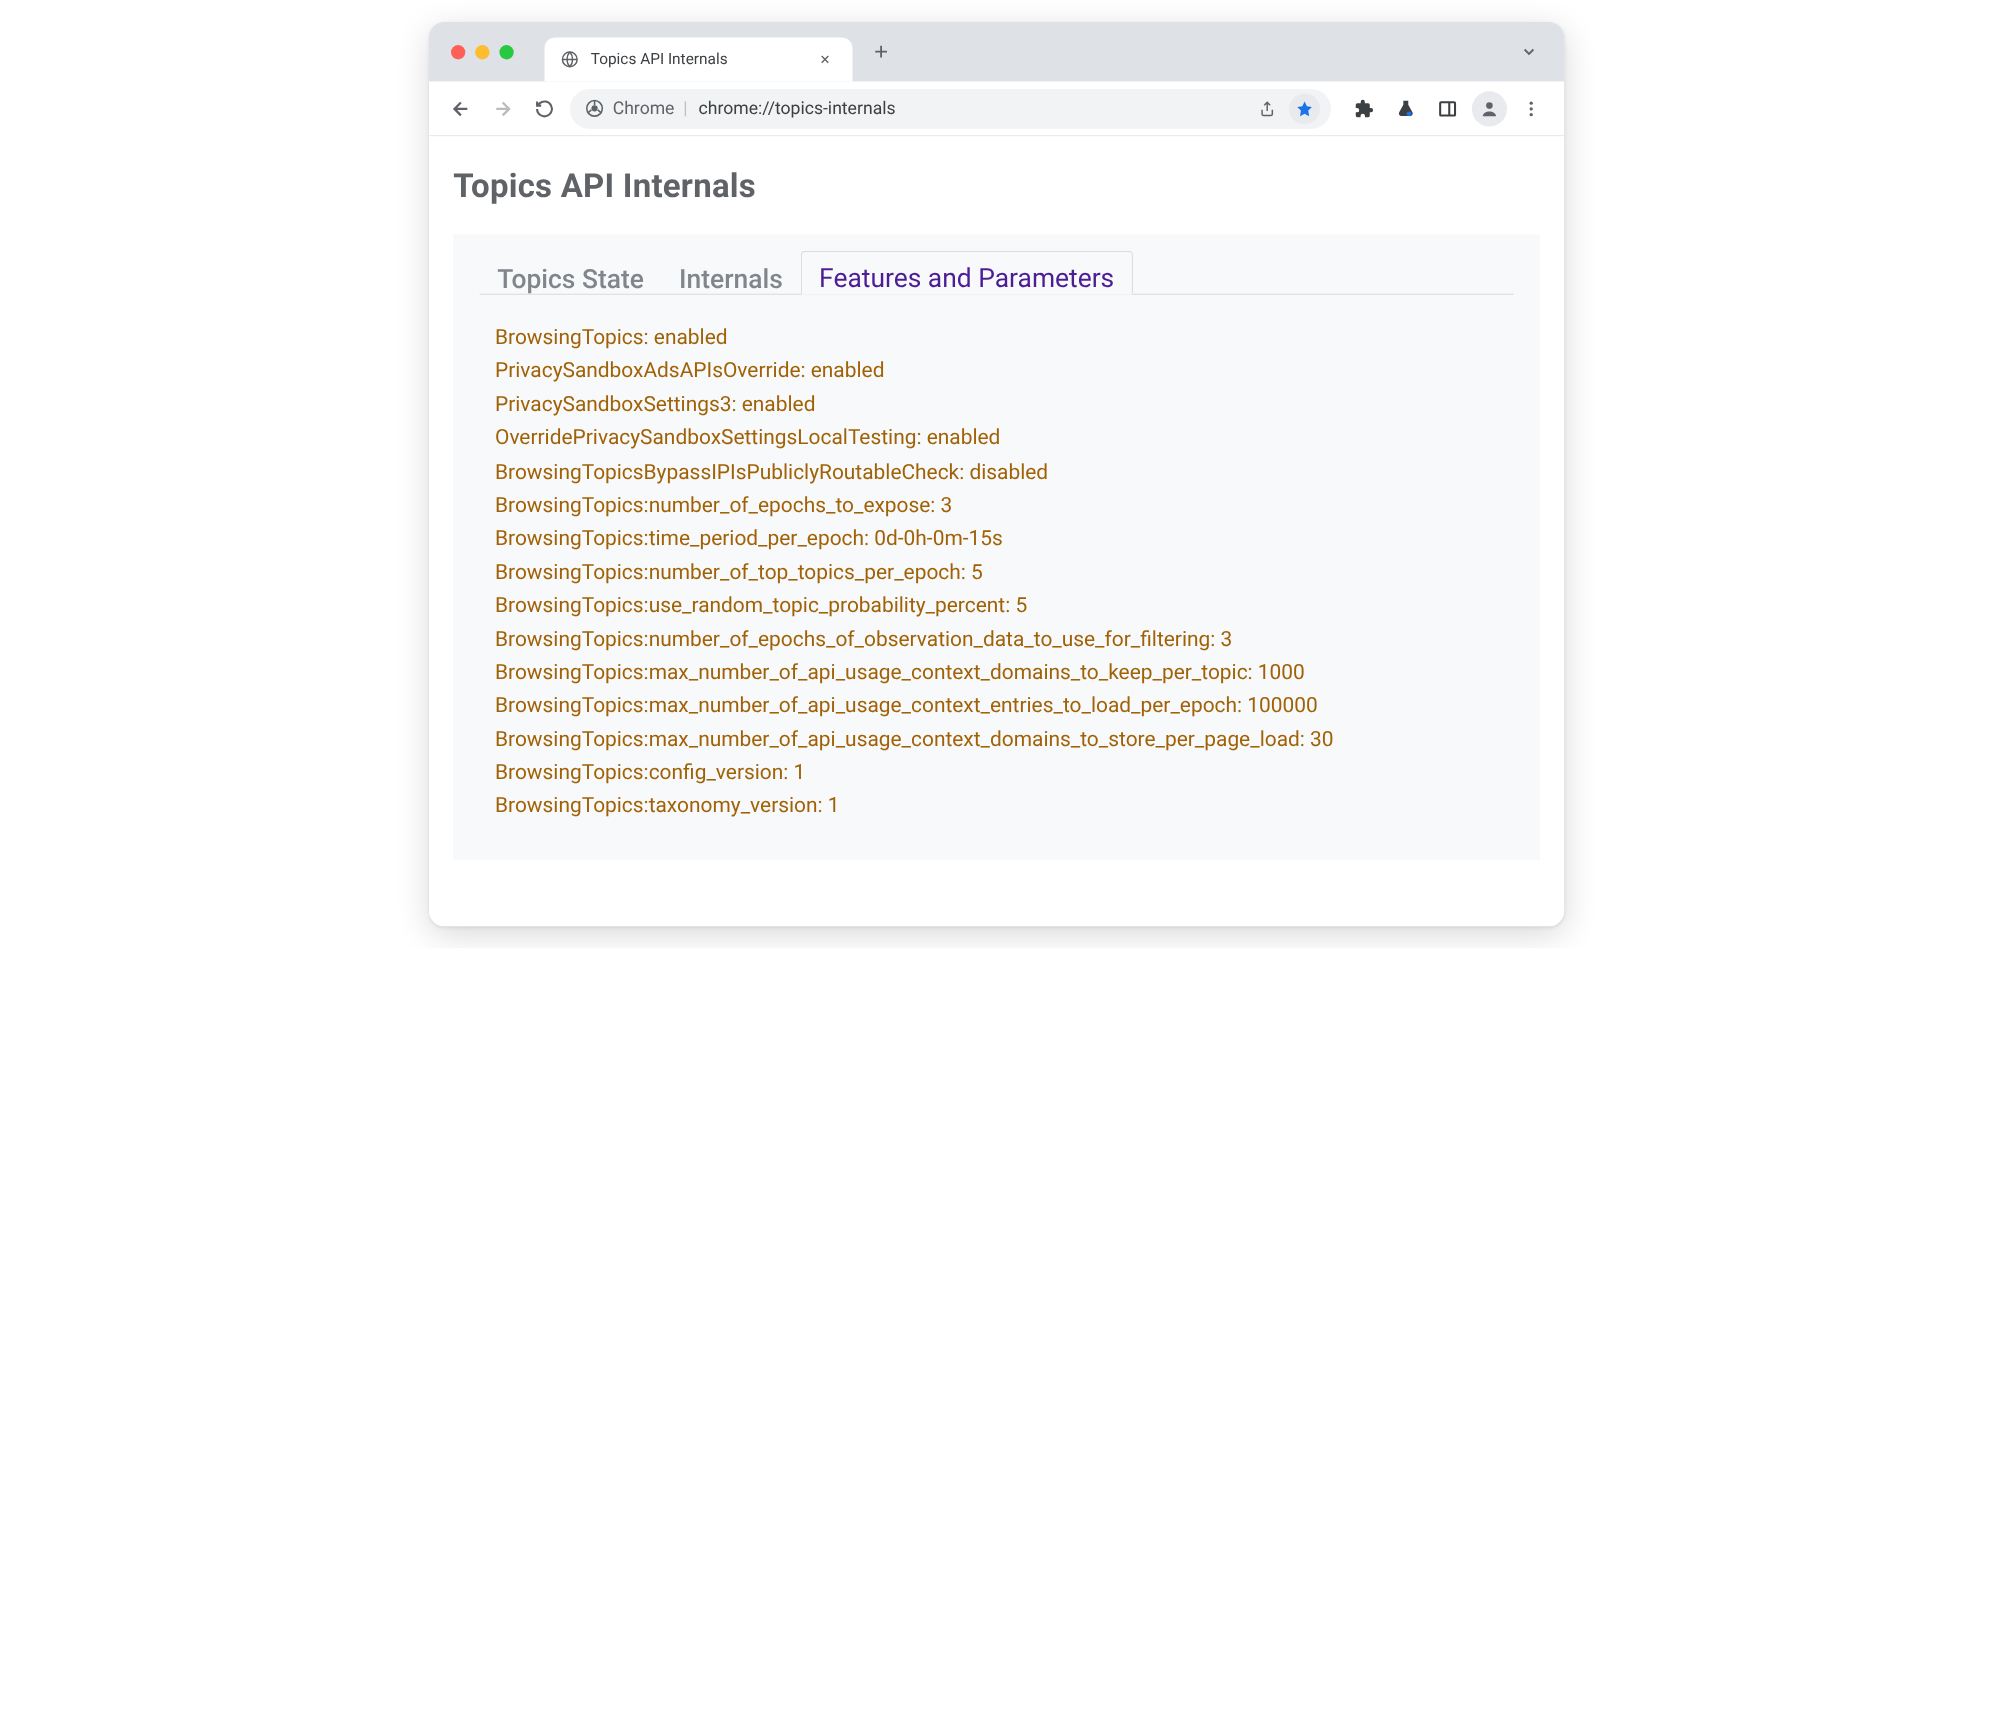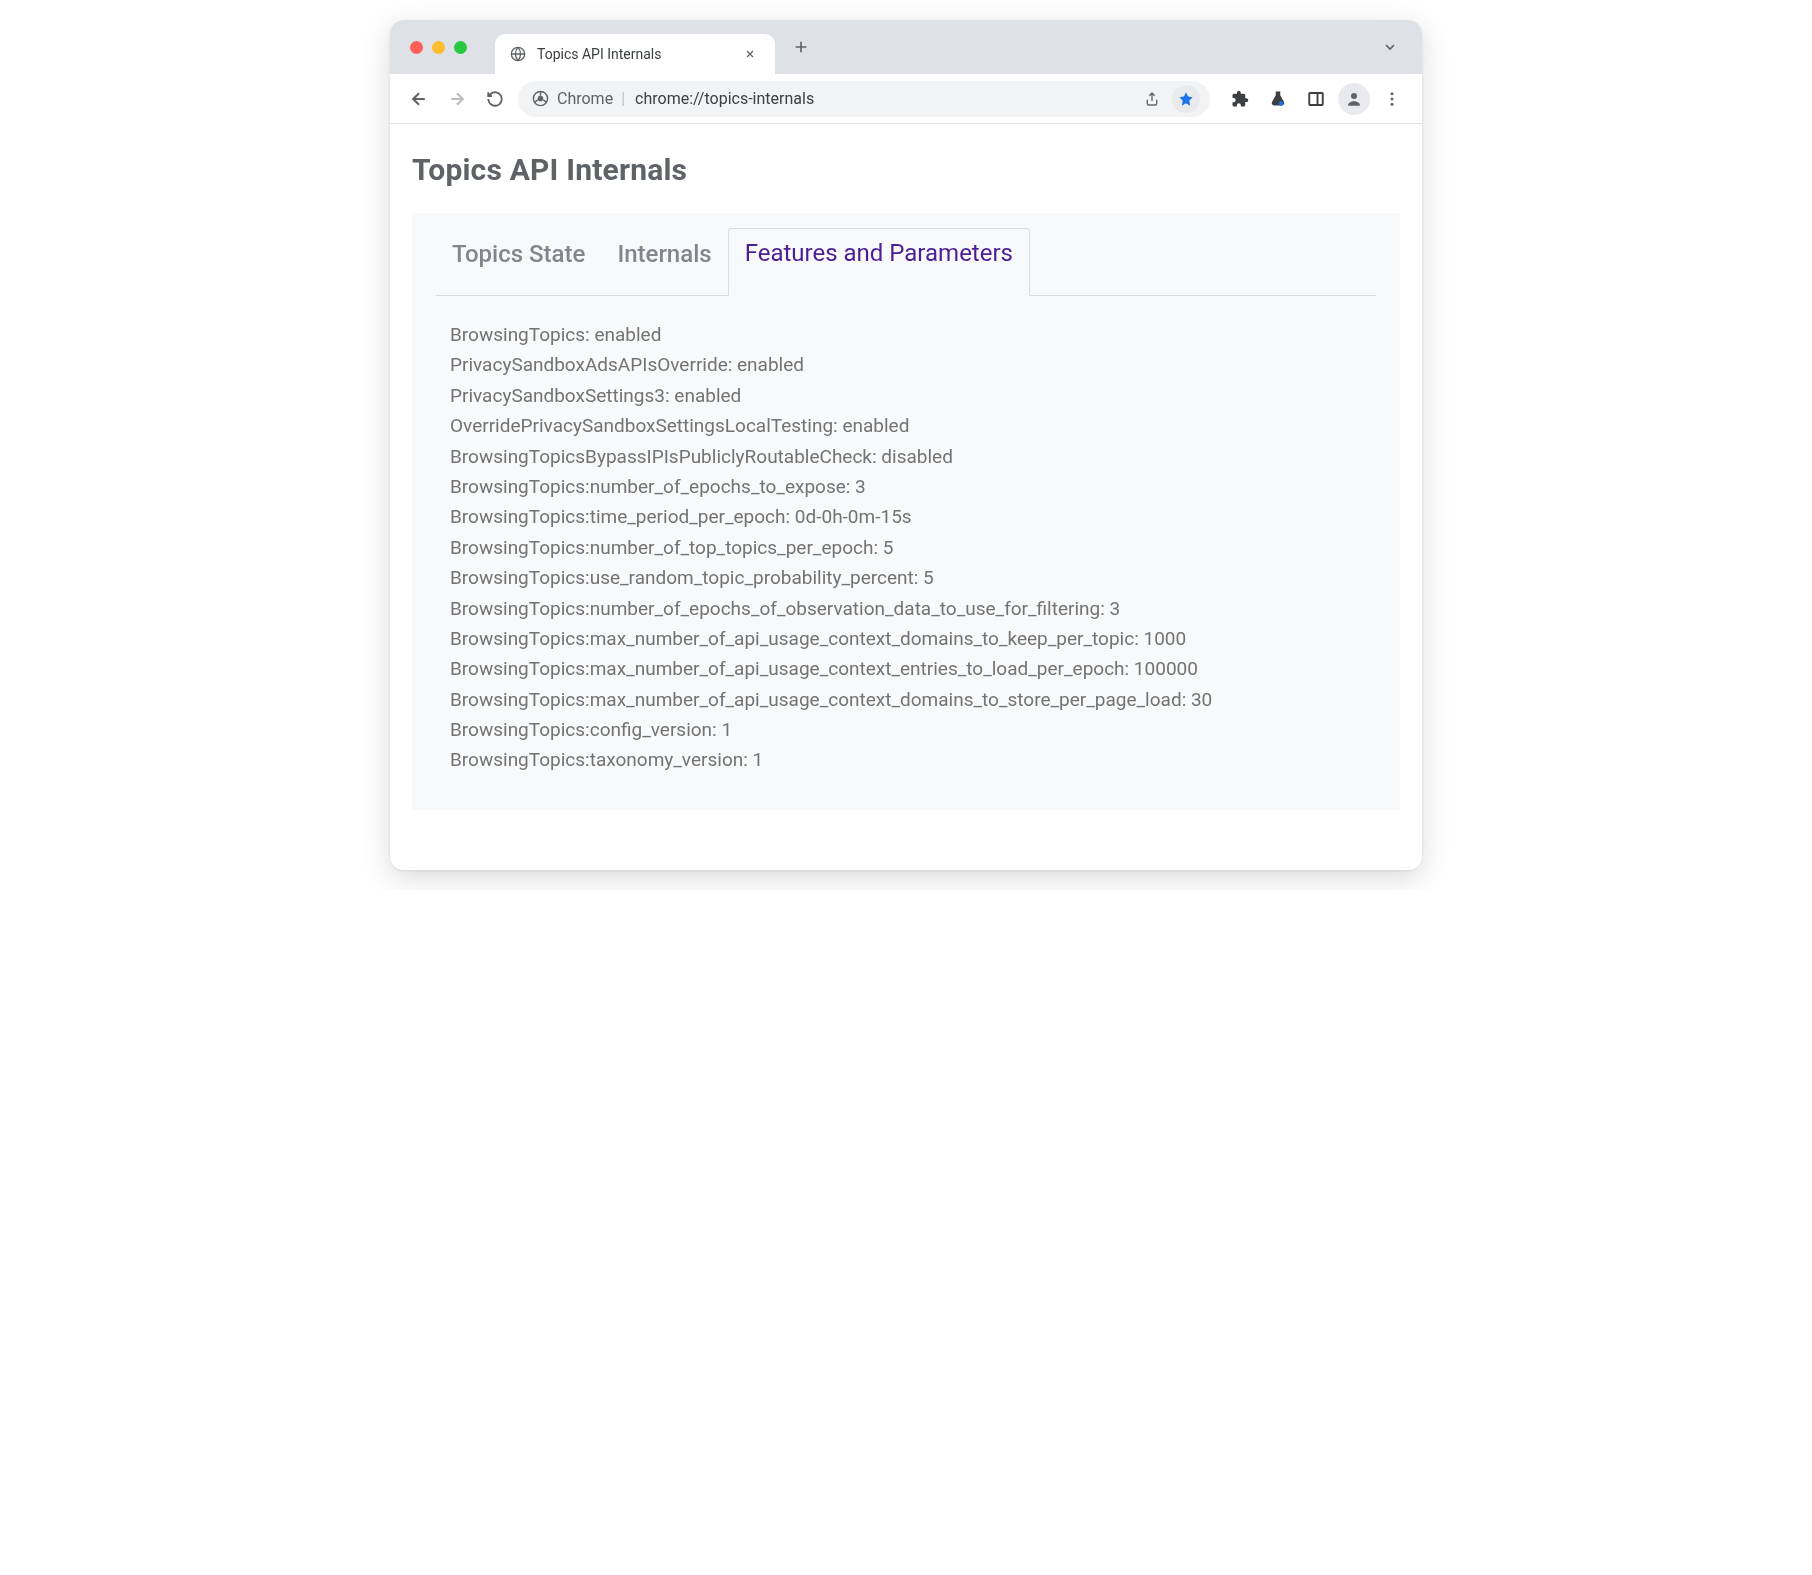--- a/index.html
+++ b/index.html
@@ -112,40 +112,40 @@
     background:#f8f9fa;
     padding: 14px 24px 34px 24px;
   }
   .tabs-row {
     display:flex;
     align-items:flex-end;
     border-bottom:1px solid #dadce0;
     gap:0;
   }
   .tab {
-    padding: 10px 16px 28px 16px;
+    padding: 10px 16px 0 16px;
     font-size:24px;
     color:#80868b;
     cursor:pointer;
     font-weight:500;
     position:relative;
     top:1px;
   }
   .tab.active {
     color:#4c1d95;
     font-weight:400;
     background:#f8f9fa;
     border:1px solid #dadce0;
     border-bottom:1px solid #f8f9fa;
     border-radius:4px 4px 0 0;
   }
   .features-list {
     padding: 24px 12px 0 14px;
     font-size:19px;
-    color:#737373;
+    color:#a16207;
     line-height:1.6;
   }
   .feature-row { white-space:nowrap; }
   svg { display:block; }
 </style>
 </head>
 <body>
 
 <div class="window">
 

